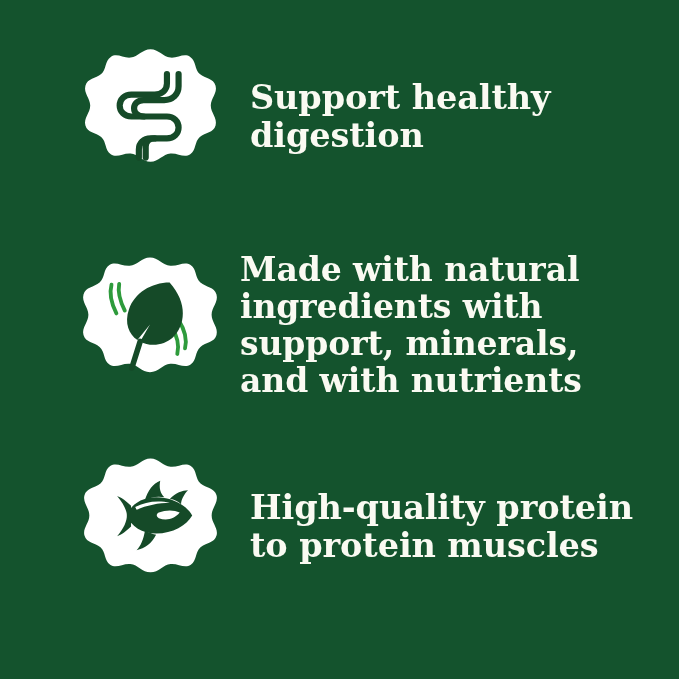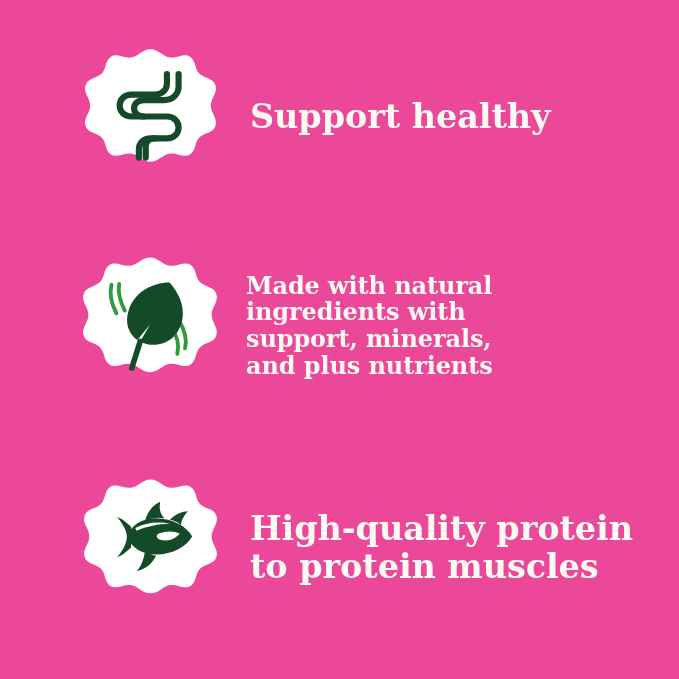--- a/index.html
+++ b/index.html
@@ -11,36 +11,36 @@
     width: 679px;
     height: 679px;
     overflow: hidden;
     font-family: "DejaVu Serif", "Liberation Serif", serif;
   }
 
   #page {
     position: relative;
     width: 679px;
     height: 679px;
-    background: #ec4899;
+    background: #14532d;
     box-sizing: border-box;
   }
 
   .benefit-row {
     position: absolute;
     left: 0;
     width: 679px;
     display: flex;
     align-items: center;
   }
 
   
   .benefit-row[data-row="0"] { top: 48px;  height: 137px; }
   .benefit-row[data-row="1"] { top: 256px; height: 140px; }
-  .benefit-row[data-row="2"] { top: 478px; height: 139px; }
+  .benefit-row[data-row="2"] { top: 457px; height: 139px; }
 
   .badge-wrap {
     position: relative;
     flex: 0 0 auto;
     width: 137px;
     height: 137px;
     margin-left: 82px;
   }
   .benefit-row[data-row="1"] .badge-wrap { width: 140px; height: 140px; margin-left: 80px; }
   .benefit-row[data-row="2"] .badge-wrap { width: 139px; height: 139px; margin-left: 81px; }
@@ -55,21 +55,21 @@
   .benefit-text {
     flex: 1 1 auto;
     margin-left: 31px;
     color: #fafaf2;
     font-weight: bold;
     font-size: 33.5px;
     line-height: 1.115;
     letter-spacing: -0.1px;
     -webkit-font-smoothing: antialiased;
   }
-  .benefit-row[data-row="1"] .benefit-text { font-size: 24px; margin-left: 26px; }
+  .benefit-row[data-row="1"] .benefit-text { font-size: 33px; margin-left: 20px; }
   .benefit-row[data-row="2"] .benefit-text { font-size: 33.5px; margin-left: 30px; }
 
   .benefit-text .line {
     display: block;
     white-space: nowrap;
   }
 </style>
 </head>
 <body>
 
@@ -107,20 +107,21 @@
                    L100 132 C90 132 83 139 83 148 L83 160"></path>
           <path d="M100 38 L100 50 C100 57 94 62 87 62 L76 62" opacity="0"></path>
           <path d="M141 38 L141 56 C141 68 132 76 120 76 L90 76
                    C82 76 76 81 76 88 C76 95 82 100 90 100"></path>
           <path d="M106 132 C98 132 93 137 93 144 L93 160"></path>
         </g>
       </svg>
     </div>
     <div class="benefit-text">
       <span class="line">Support healthy</span>
+      <span class="line">digestion</span>
     </div>
   </div>
 
   <div class="benefit-row" data-row="1">
     <div class="badge-wrap">
       <svg viewBox="0 0 200 200" xmlns="http://www.w3.org/2000/svg" aria-hidden="true">
         <path fill="#ffffff" d="
           M100 2
           C112 2 118 13 129 14
           C140 15 149 7 158 13
@@ -156,21 +157,21 @@
           L100 98 L86 122
           C100 130 120 128 133 116
           C150 100 155 68 128 38 Z"></path>
         <path fill="none" stroke="#154a28" stroke-width="8" stroke-linecap="round" d="M86 122 L74 160"></path>
       </svg>
     </div>
     <div class="benefit-text">
       <span class="line">Made with natural</span>
       <span class="line">ingredients with</span>
       <span class="line">support, minerals,</span>
-      <span class="line">and plus nutrients</span>
+      <span class="line">and with nutrients</span>
     </div>
   </div>
 
   <div class="benefit-row" data-row="2">
     <div class="badge-wrap">
       <svg viewBox="0 0 200 200" xmlns="http://www.w3.org/2000/svg" aria-hidden="true">
         <path fill="#ffffff" d="
           M100 2
           C112 2 118 13 129 14
           C140 15 149 7 158 13

